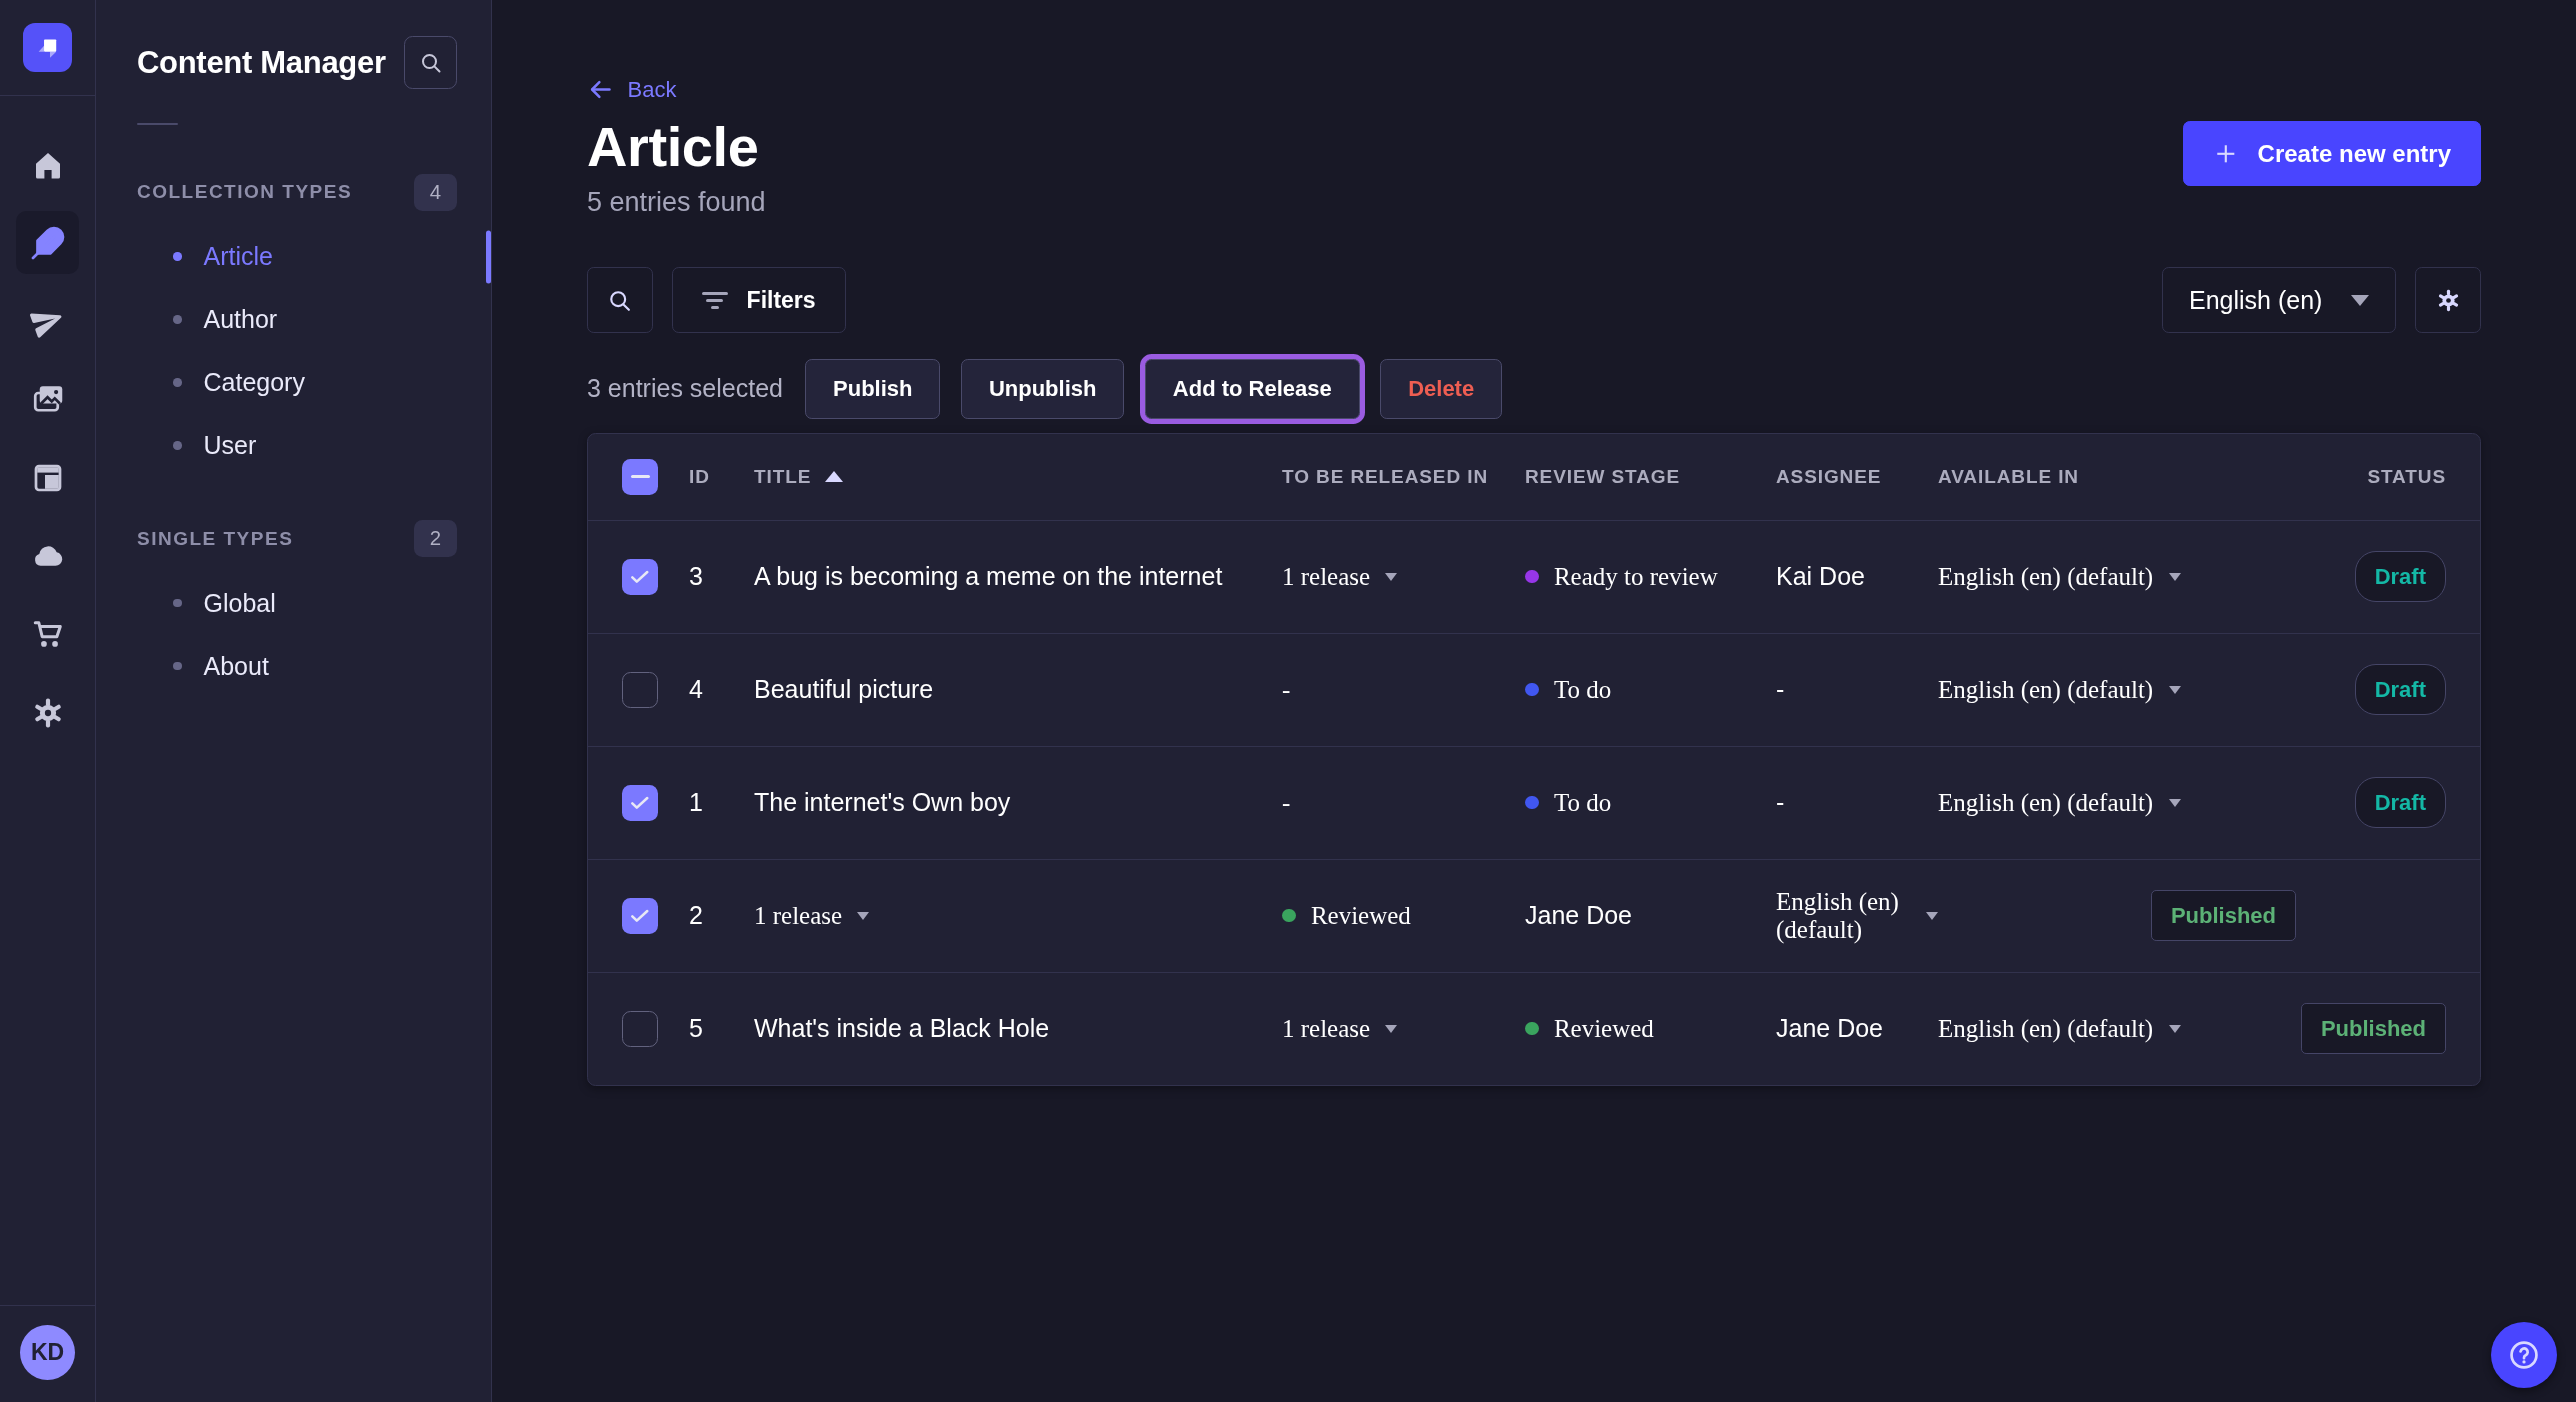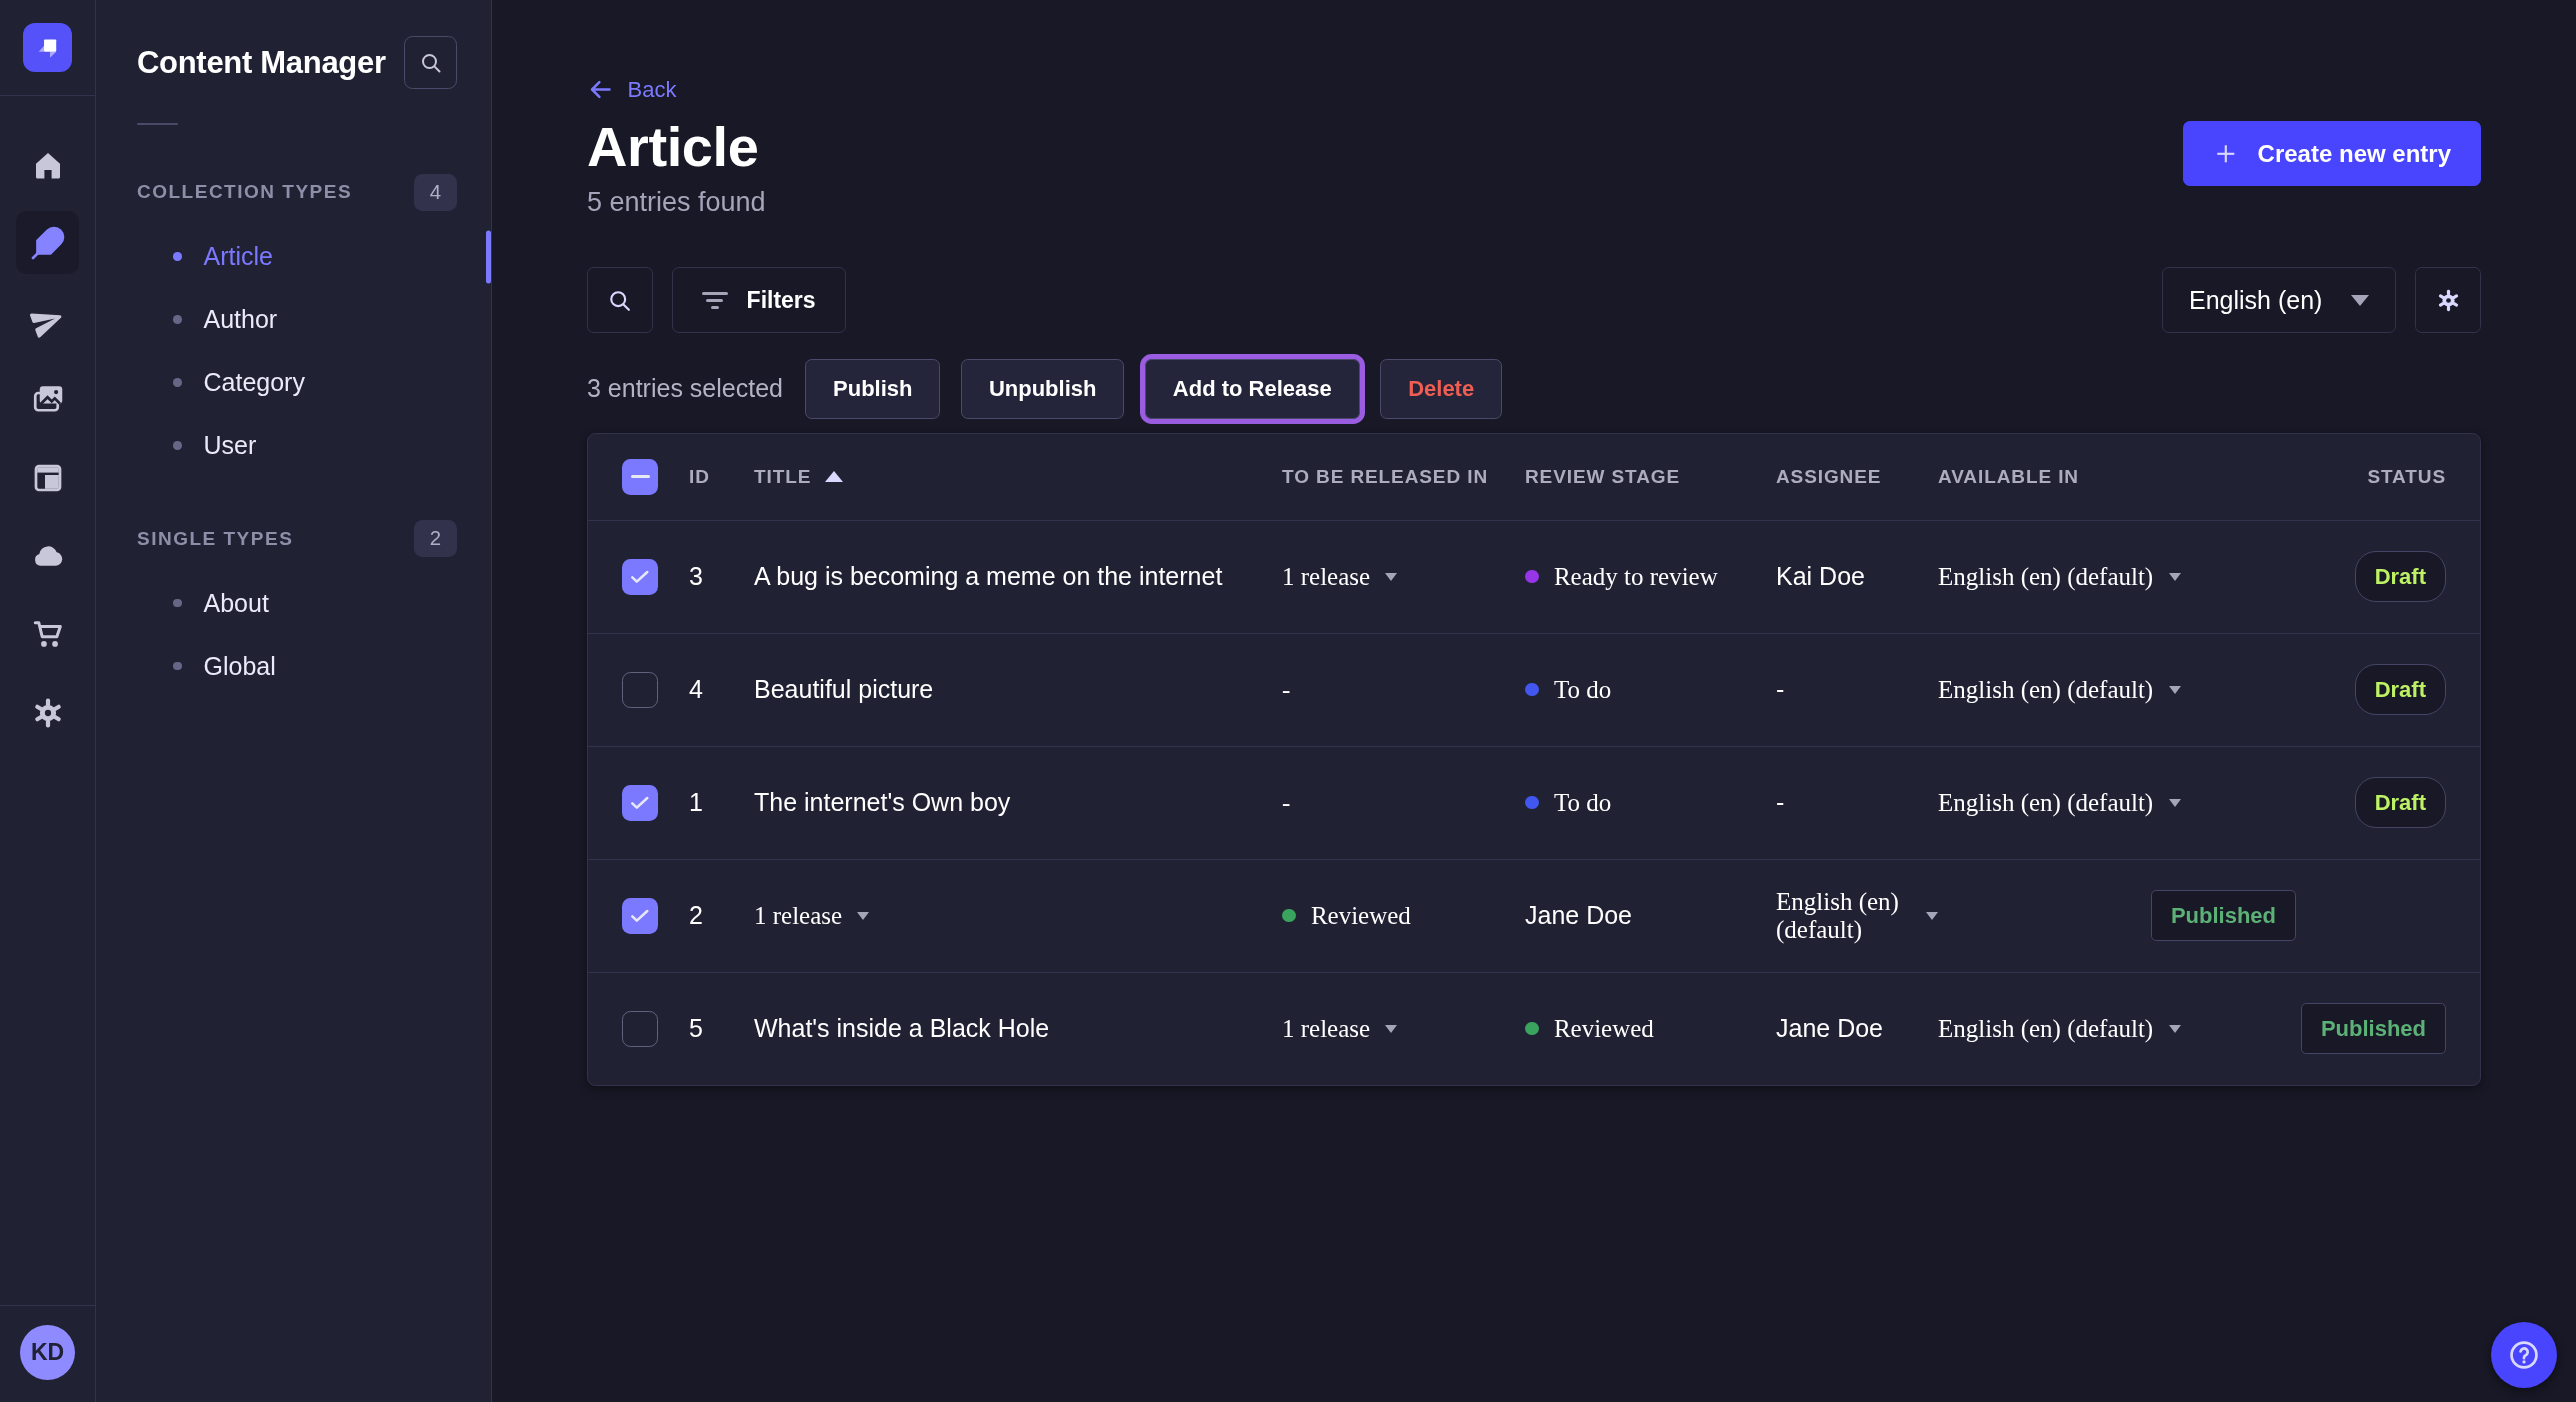--- a/index.html
+++ b/index.html
@@ -147,21 +147,21 @@
   .col-id { padding-left:12px; }
   .cell { font-size:25px; color:#ffffff; }
   .flex-cell { display:flex; align-items:center; gap:15.3px;font-family:Liberation Serif, serif; }
   .stage-dot { width:13.6px; height:13.6px; border-radius:50%; flex-shrink:0; }
   .col-status { display:flex; justify-content:flex-end; }
   .badge {
     height:51px; padding:0 19px; border-radius:5.1px; background:#181826;
     border:0.9px solid #454567; font-size:22px; font-weight:600;
     display:flex; align-items:center;
   }
-  .badge.draft { color:#bef264;border-radius:21px; }
+  .badge.draft { color:#14b8a6;border-radius:21px; }
   .badge.published { color:#5cb176;text-align:right; }
 
   .cb {
     width:36px; height:36px; border-radius:8.5px; display:flex; align-items:center; justify-content:center;
     cursor:pointer; flex-shrink:0;
   }
   .cb.checked, .cb.indeterminate { background:#7b79ff; }
   .cb.unchecked { border:1.7px solid #62627e; background:transparent; }
   .cb .dash { width:19px; height:3.4px; border-radius:1.7px; background:#e8e8f5; }
 
@@ -296,27 +296,27 @@
   </section>
 
   <section class="side-section">
     <div class="section-header">
       <span class="section-label">SINGLE TYPES</span>
       <span class="section-badge">2</span>
     </div>
     <div class="section-items">
   <div class="sidebar-item">
     <span class="dot"></span>
-    <span>About</span>
+    <span>Global</span>
 
   </div>
 
   <div class="sidebar-item">
     <span class="dot"></span>
-    <span>Global</span>
+    <span>About</span>
 
   </div>
 </div>
   </section>
 </div>
   </aside>
 
   <main class="main">
 
     <div class="back-link">

